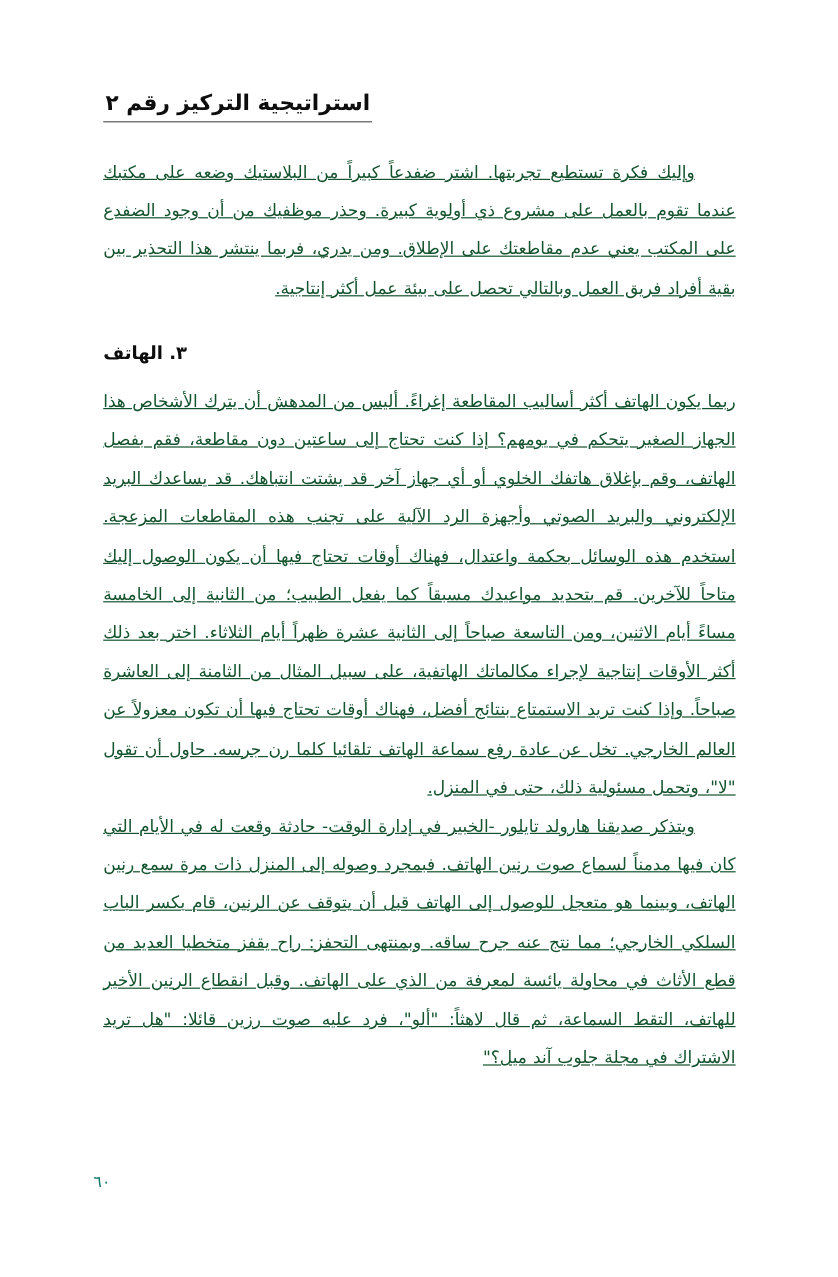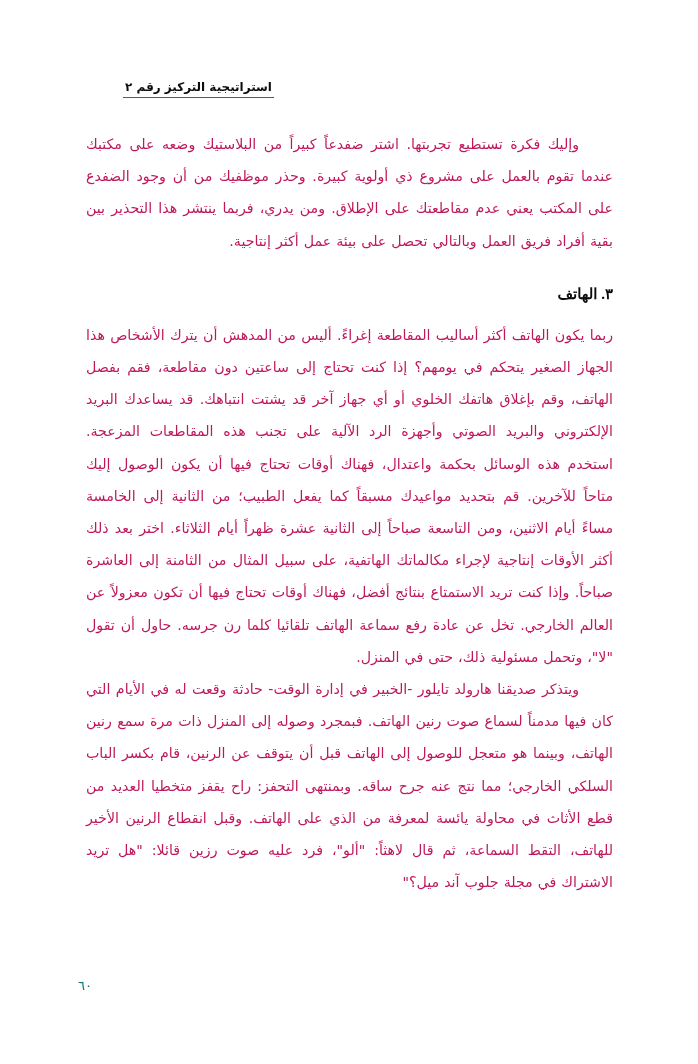--- a/index.html
+++ b/index.html
@@ -24,67 +24,66 @@
     position: absolute;
     top: 76px;
     right: 85px;
     width: 527px;
     text-align: left;
     direction: rtl;
   }
 
   .page-header .header-text {
     display: inline-block;
-    font-size: 12px;
+    font-size: 18px;
     font-weight: bold;
     letter-spacing: 0.4px;
     line-height: 1.2;
     color: #0d0d0d;
     padding: 0 2px 3px 2px;
     border-bottom: 1px solid #5a5a5a;
-    margin-left: 37px;
   }
 
   
   .content {
     position: absolute;
     top: 128px;
     right: 85px;
     width: 527px;
     direction: rtl;
   }
 
   p.para {
     margin: 0 0 0 0;
     font-size: 14.2px;
     line-height: 32.2px;
     text-align: justify;
     text-align-last: right;
     text-justify: inter-word;
     word-spacing: 0.5px;
-    color: #be185d;
+    color: #14532d;
+    text-decoration: underline;
   }
 
   p.para.indent {
     text-indent: 34px;
   }
 
   p.para.gap-before {
   }
 
   
   h2.section-heading {
     margin: 22px 0 10px 0;
     font-size: 15px;
     font-weight: bold;
     line-height: 30px;
-    text-align: right;
+    text-align: left;
     color: #0d0d0d;
     letter-spacing: 0.2px;
-    font-family: Liberation Serif, serif;
   }
 
   
   .folio {
     position: absolute;
     bottom: 72px;
     left: 78px;
     font-size: 13px;
     line-height: 1;
     color: #0f766e;

